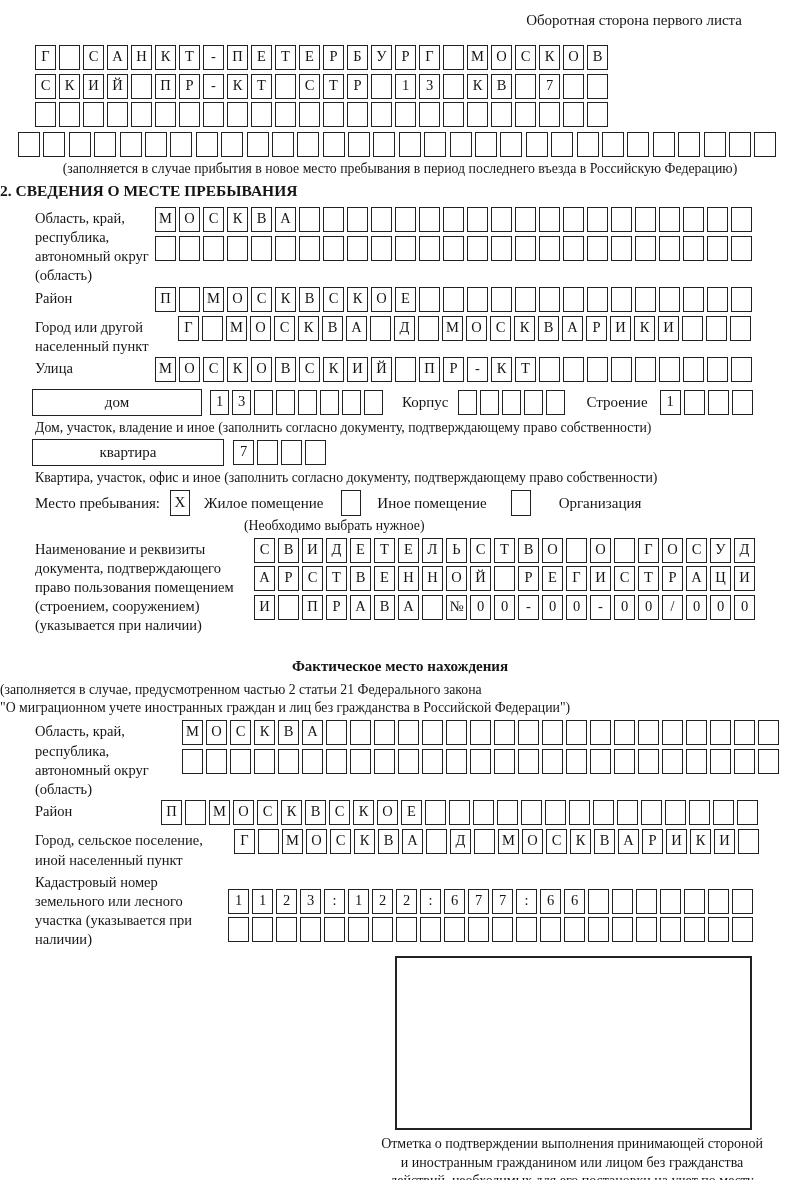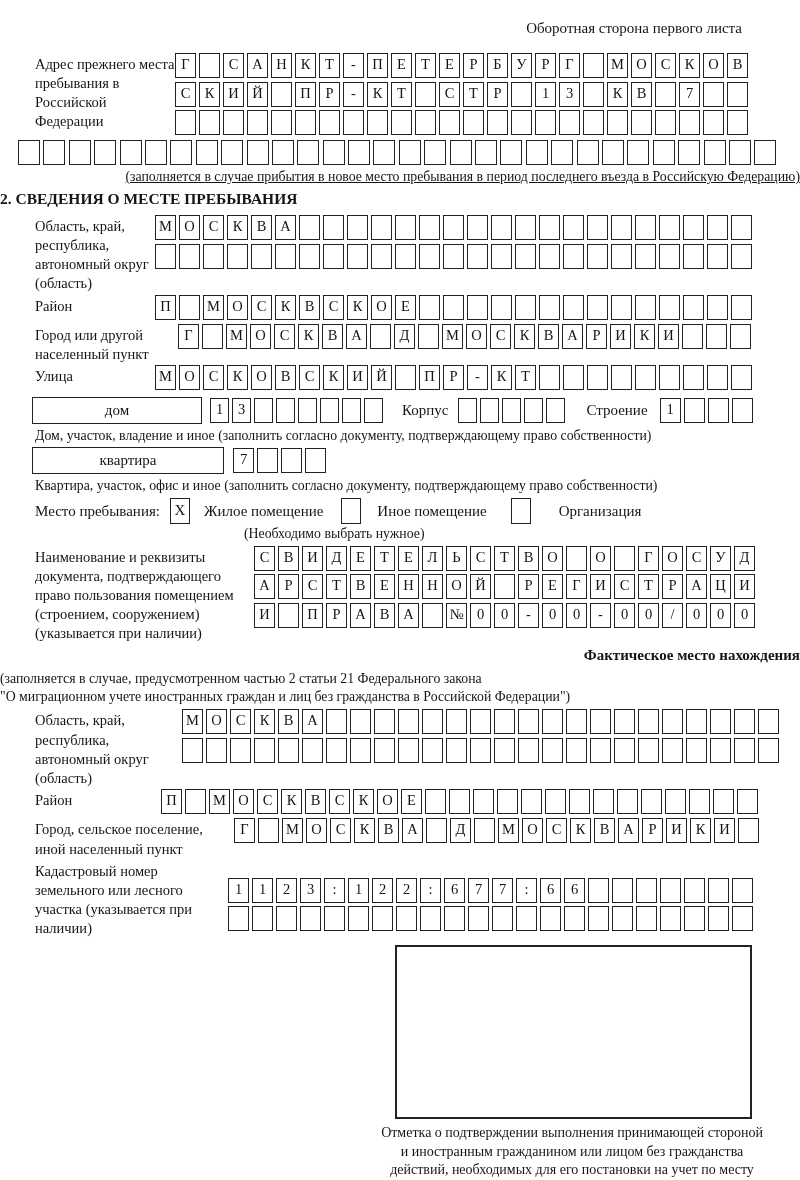--- a/index.html
+++ b/index.html
@@ -2,21 +2,21 @@
 <html lang="ru"><head>
 <meta charset="utf-8">
 <style>
   html,body { margin:0; padding:0; background:#ffffff; }
   .page {
     width:800px; height:1180px; box-sizing:border-box;
     background:#ffffff; color:#151515;
     font-family:"Liberation Serif", serif;
     overflow:hidden; position:relative; padding-top:12px;
   }
-  .header-note { text-align:right; padding-right:58px; font-size:15px; margin-top:8px; }
+  .header-note { text-align:right; padding-right:58px; font-size:15px; margin-top:0; }
 
   
   .cellrow { white-space:nowrap; height:25px; margin-bottom:3.5px; line-height:21px; }
   .cell {
     display:inline-block; box-sizing:border-box;
     width:21px; height:25px; border:1.6px solid #222;
     margin-right:3px; text-align:center;
     font-size:14.5px; vertical-align:top; overflow:hidden;
   }
   .fullrow { margin-left:18px; margin-top:1px; }
@@ -25,25 +25,25 @@
 
   
   .field { display:flex; margin-left:35px; margin-bottom:1px; }
   .flabel { flex-shrink:0; font-size:14.5px; line-height:1.32; padding-top:2px; }
   .w140 { width:140px; } .w120 { width:120px; } .w143 { width:143px; }
   .w219 { width:219px; } .w147 { width:147px; } .w126 { width:126px; }
   .w199 { width:199px; } .w193 { width:193px; }
   .prev { margin-top:16px; }
 
   .caption { font-size:13.8px; line-height:17px; margin:1px 0 2px; }
-  .center { text-align:right;text-decoration:underline; }
+  .center { text-align:center; }
   .leftcap { margin-left:35px; }
 
   .sect-title { text-align:left; font-size:15.5px; font-weight:bold; margin:5px 0 7px; }
-  .fact-title { text-align:right; font-size:15px; font-weight:bold; margin:4px 0 6px; }
+  .fact-title { text-align:center; font-size:15px; font-weight:bold; margin:23px 0 6px; }
   .fact-cap { text-align:left; font-size:13.8px; line-height:17.5px; }
   .fact-block { margin-top:4px; }
 
   
   .domrow { margin-left:32px; white-space:nowrap; height:28px; margin-bottom:2px; margin-top:3px; }
   .widebox {
     display:inline-block; box-sizing:border-box; border:1.6px solid #222;
     height:27px; line-height:24px; text-align:center; font-size:15px; vertical-align:top;
   }
   .dombox { width:170px; margin-right:4px; }
@@ -75,21 +75,20 @@
   }
 </style>
 </head>
 <body>
 
 <div class="page">
 
   <div class="header-note">Оборотная сторона первого листа</div>
 
   <div class="field prev">
-    <div class="flabel w140">Адрес прежнего места пребывания в Российской Федерации</div>
     <div>
       <div class="cellrow"><span class="cell">Г</span><span class="cell"></span><span class="cell">С</span><span class="cell">А</span><span class="cell">Н</span><span class="cell">К</span><span class="cell">Т</span><span class="cell">-</span><span class="cell">П</span><span class="cell">Е</span><span class="cell">Т</span><span class="cell">Е</span><span class="cell">Р</span><span class="cell">Б</span><span class="cell">У</span><span class="cell">Р</span><span class="cell">Г</span><span class="cell"></span><span class="cell">М</span><span class="cell">О</span><span class="cell">С</span><span class="cell">К</span><span class="cell">О</span><span class="cell">В</span></div>
       <div class="cellrow"><span class="cell">С</span><span class="cell">К</span><span class="cell">И</span><span class="cell">Й</span><span class="cell"></span><span class="cell">П</span><span class="cell">Р</span><span class="cell">-</span><span class="cell">К</span><span class="cell">Т</span><span class="cell"></span><span class="cell">С</span><span class="cell">Т</span><span class="cell">Р</span><span class="cell"></span><span class="cell">1</span><span class="cell">3</span><span class="cell"></span><span class="cell">К</span><span class="cell">В</span><span class="cell"></span><span class="cell">7</span><span class="cell"></span><span class="cell"></span></div>
       <div class="cellrow"><span class="cell"></span><span class="cell"></span><span class="cell"></span><span class="cell"></span><span class="cell"></span><span class="cell"></span><span class="cell"></span><span class="cell"></span><span class="cell"></span><span class="cell"></span><span class="cell"></span><span class="cell"></span><span class="cell"></span><span class="cell"></span><span class="cell"></span><span class="cell"></span><span class="cell"></span><span class="cell"></span><span class="cell"></span><span class="cell"></span><span class="cell"></span><span class="cell"></span><span class="cell"></span><span class="cell"></span></div>
     </div>
   </div>
   <div class="cellrow fullrow"><span class="cell"></span><span class="cell"></span><span class="cell"></span><span class="cell"></span><span class="cell"></span><span class="cell"></span><span class="cell"></span><span class="cell"></span><span class="cell"></span><span class="cell"></span><span class="cell"></span><span class="cell"></span><span class="cell"></span><span class="cell"></span><span class="cell"></span><span class="cell"></span><span class="cell"></span><span class="cell"></span><span class="cell"></span><span class="cell"></span><span class="cell"></span><span class="cell"></span><span class="cell"></span><span class="cell"></span><span class="cell"></span><span class="cell"></span><span class="cell"></span><span class="cell"></span><span class="cell"></span><span class="cell"></span></div>
   <div class="caption center">(заполняется в случае прибытия в новое место пребывания в период последнего въезда в Российскую Федерацию)</div>
 
   <div class="sect-title">2. СВЕДЕНИЯ О МЕСТЕ ПРЕБЫВАНИЯ</div>

